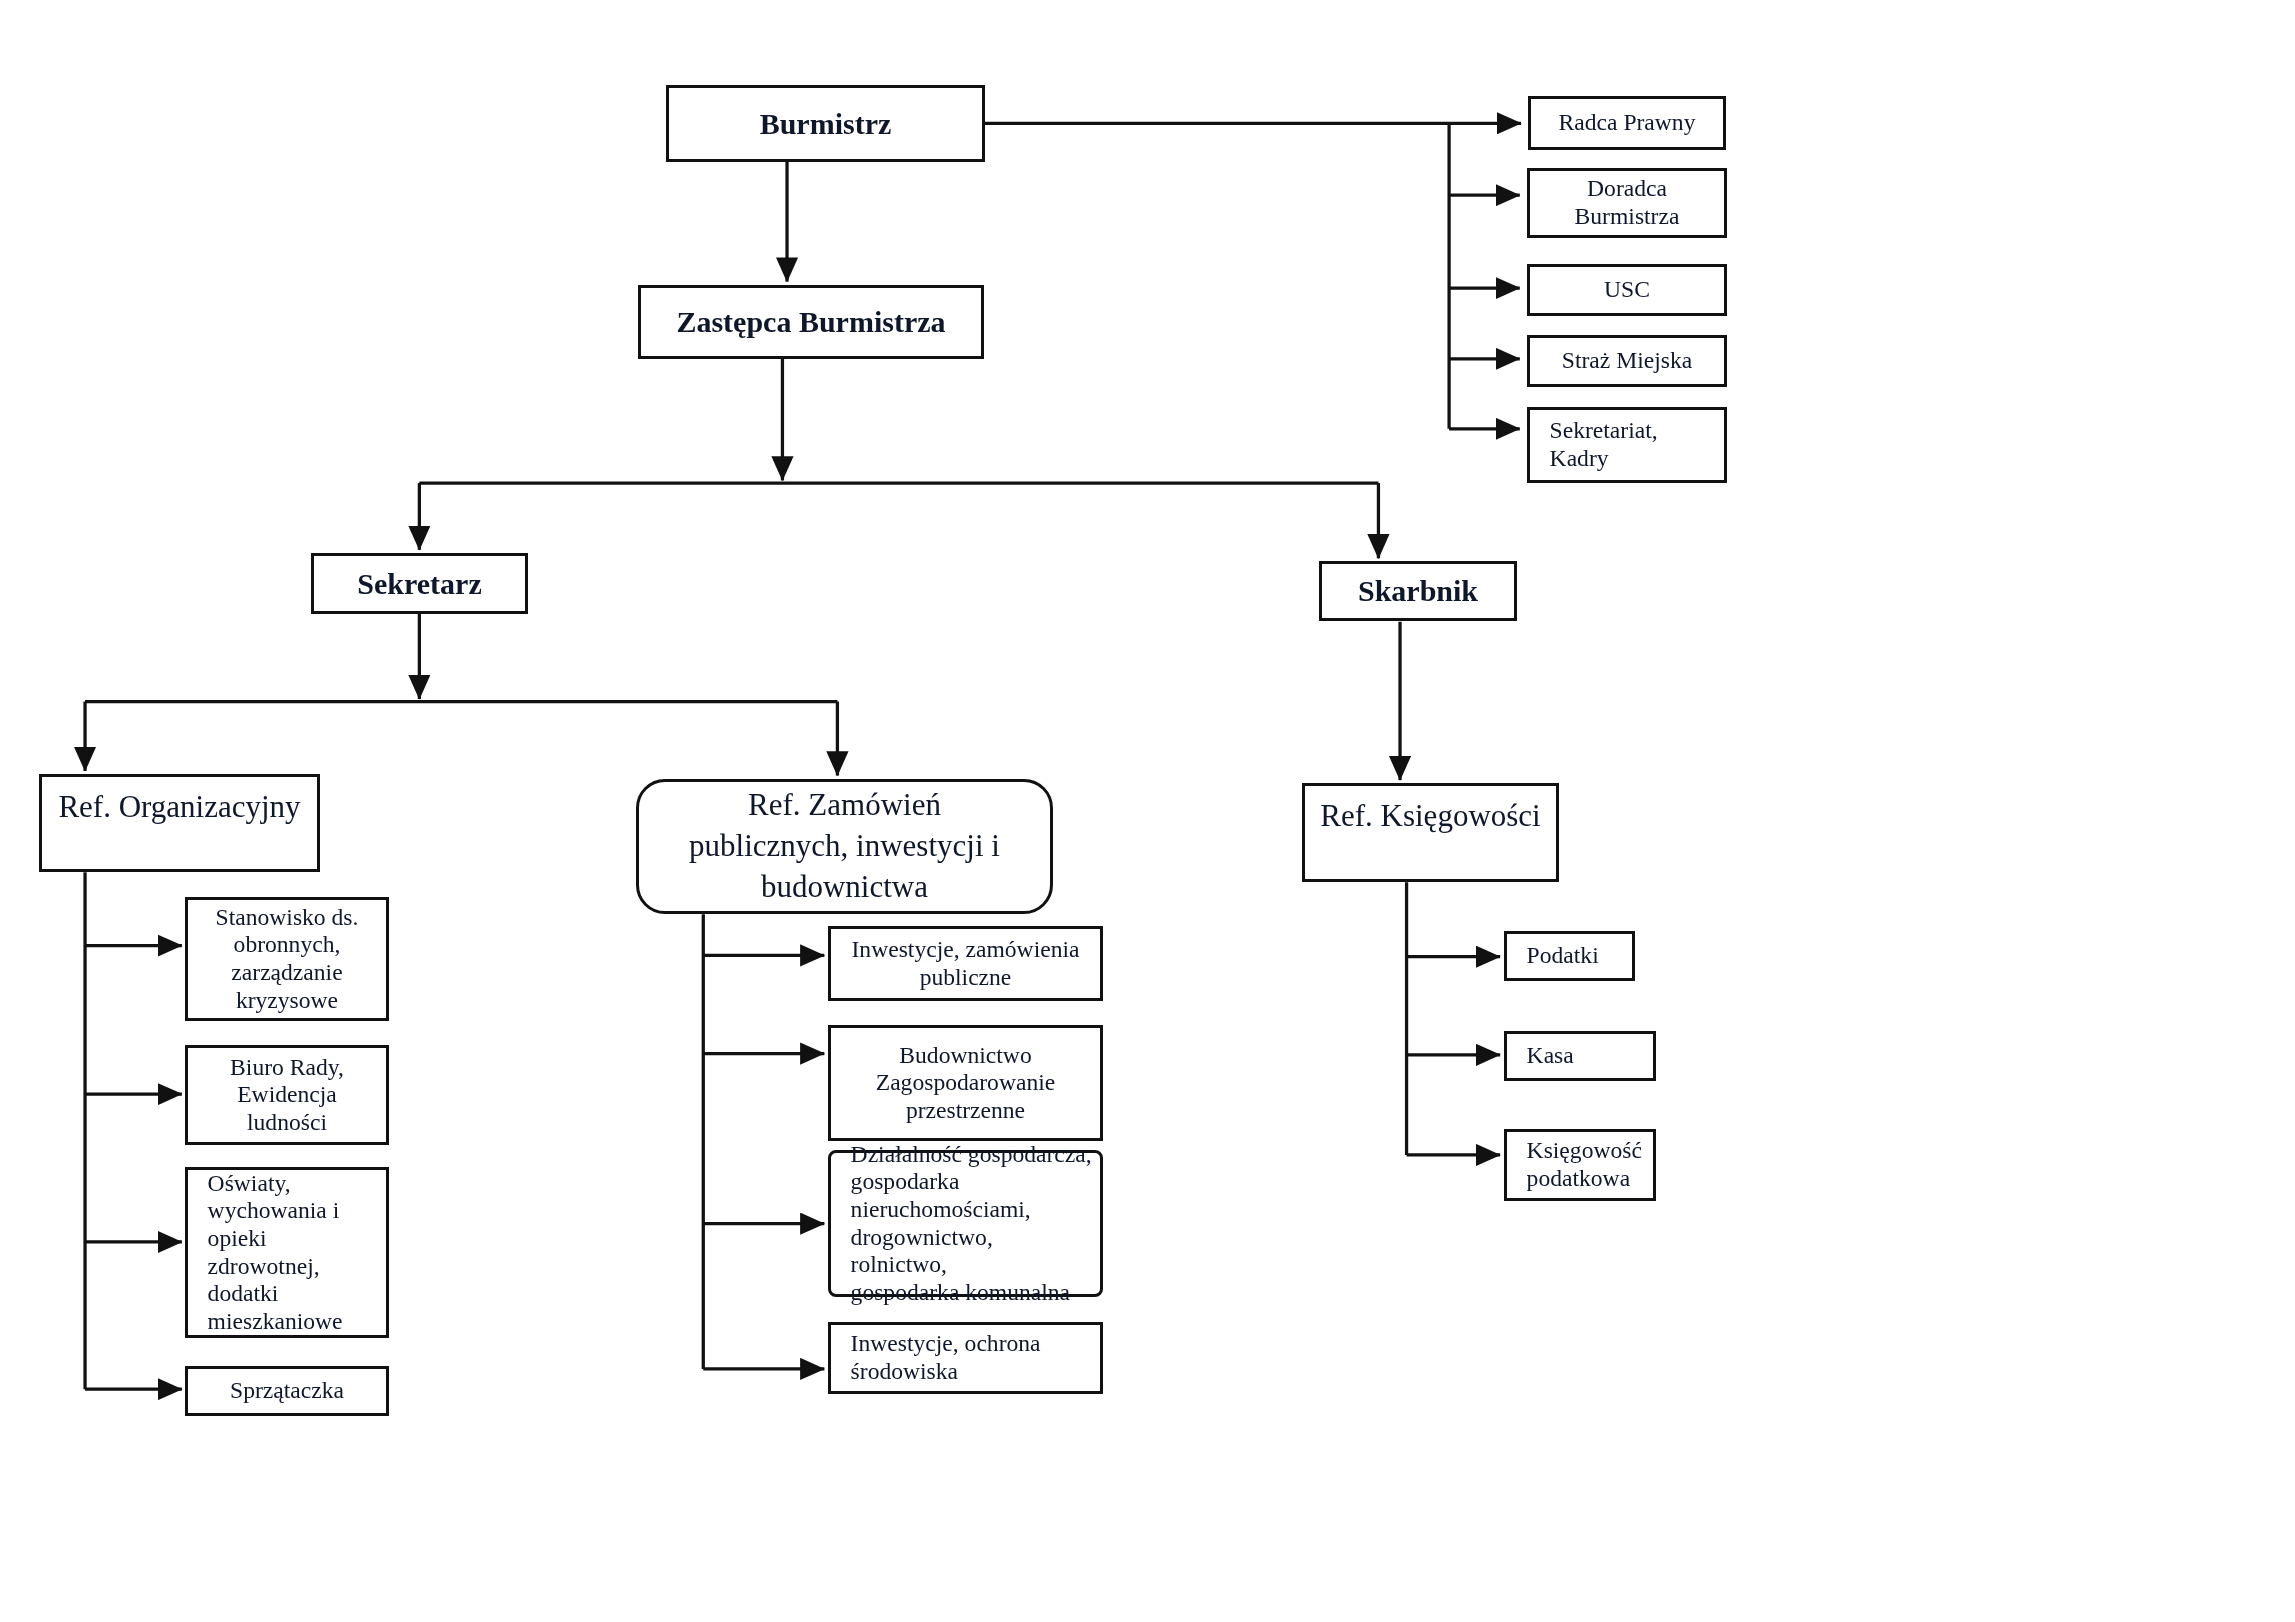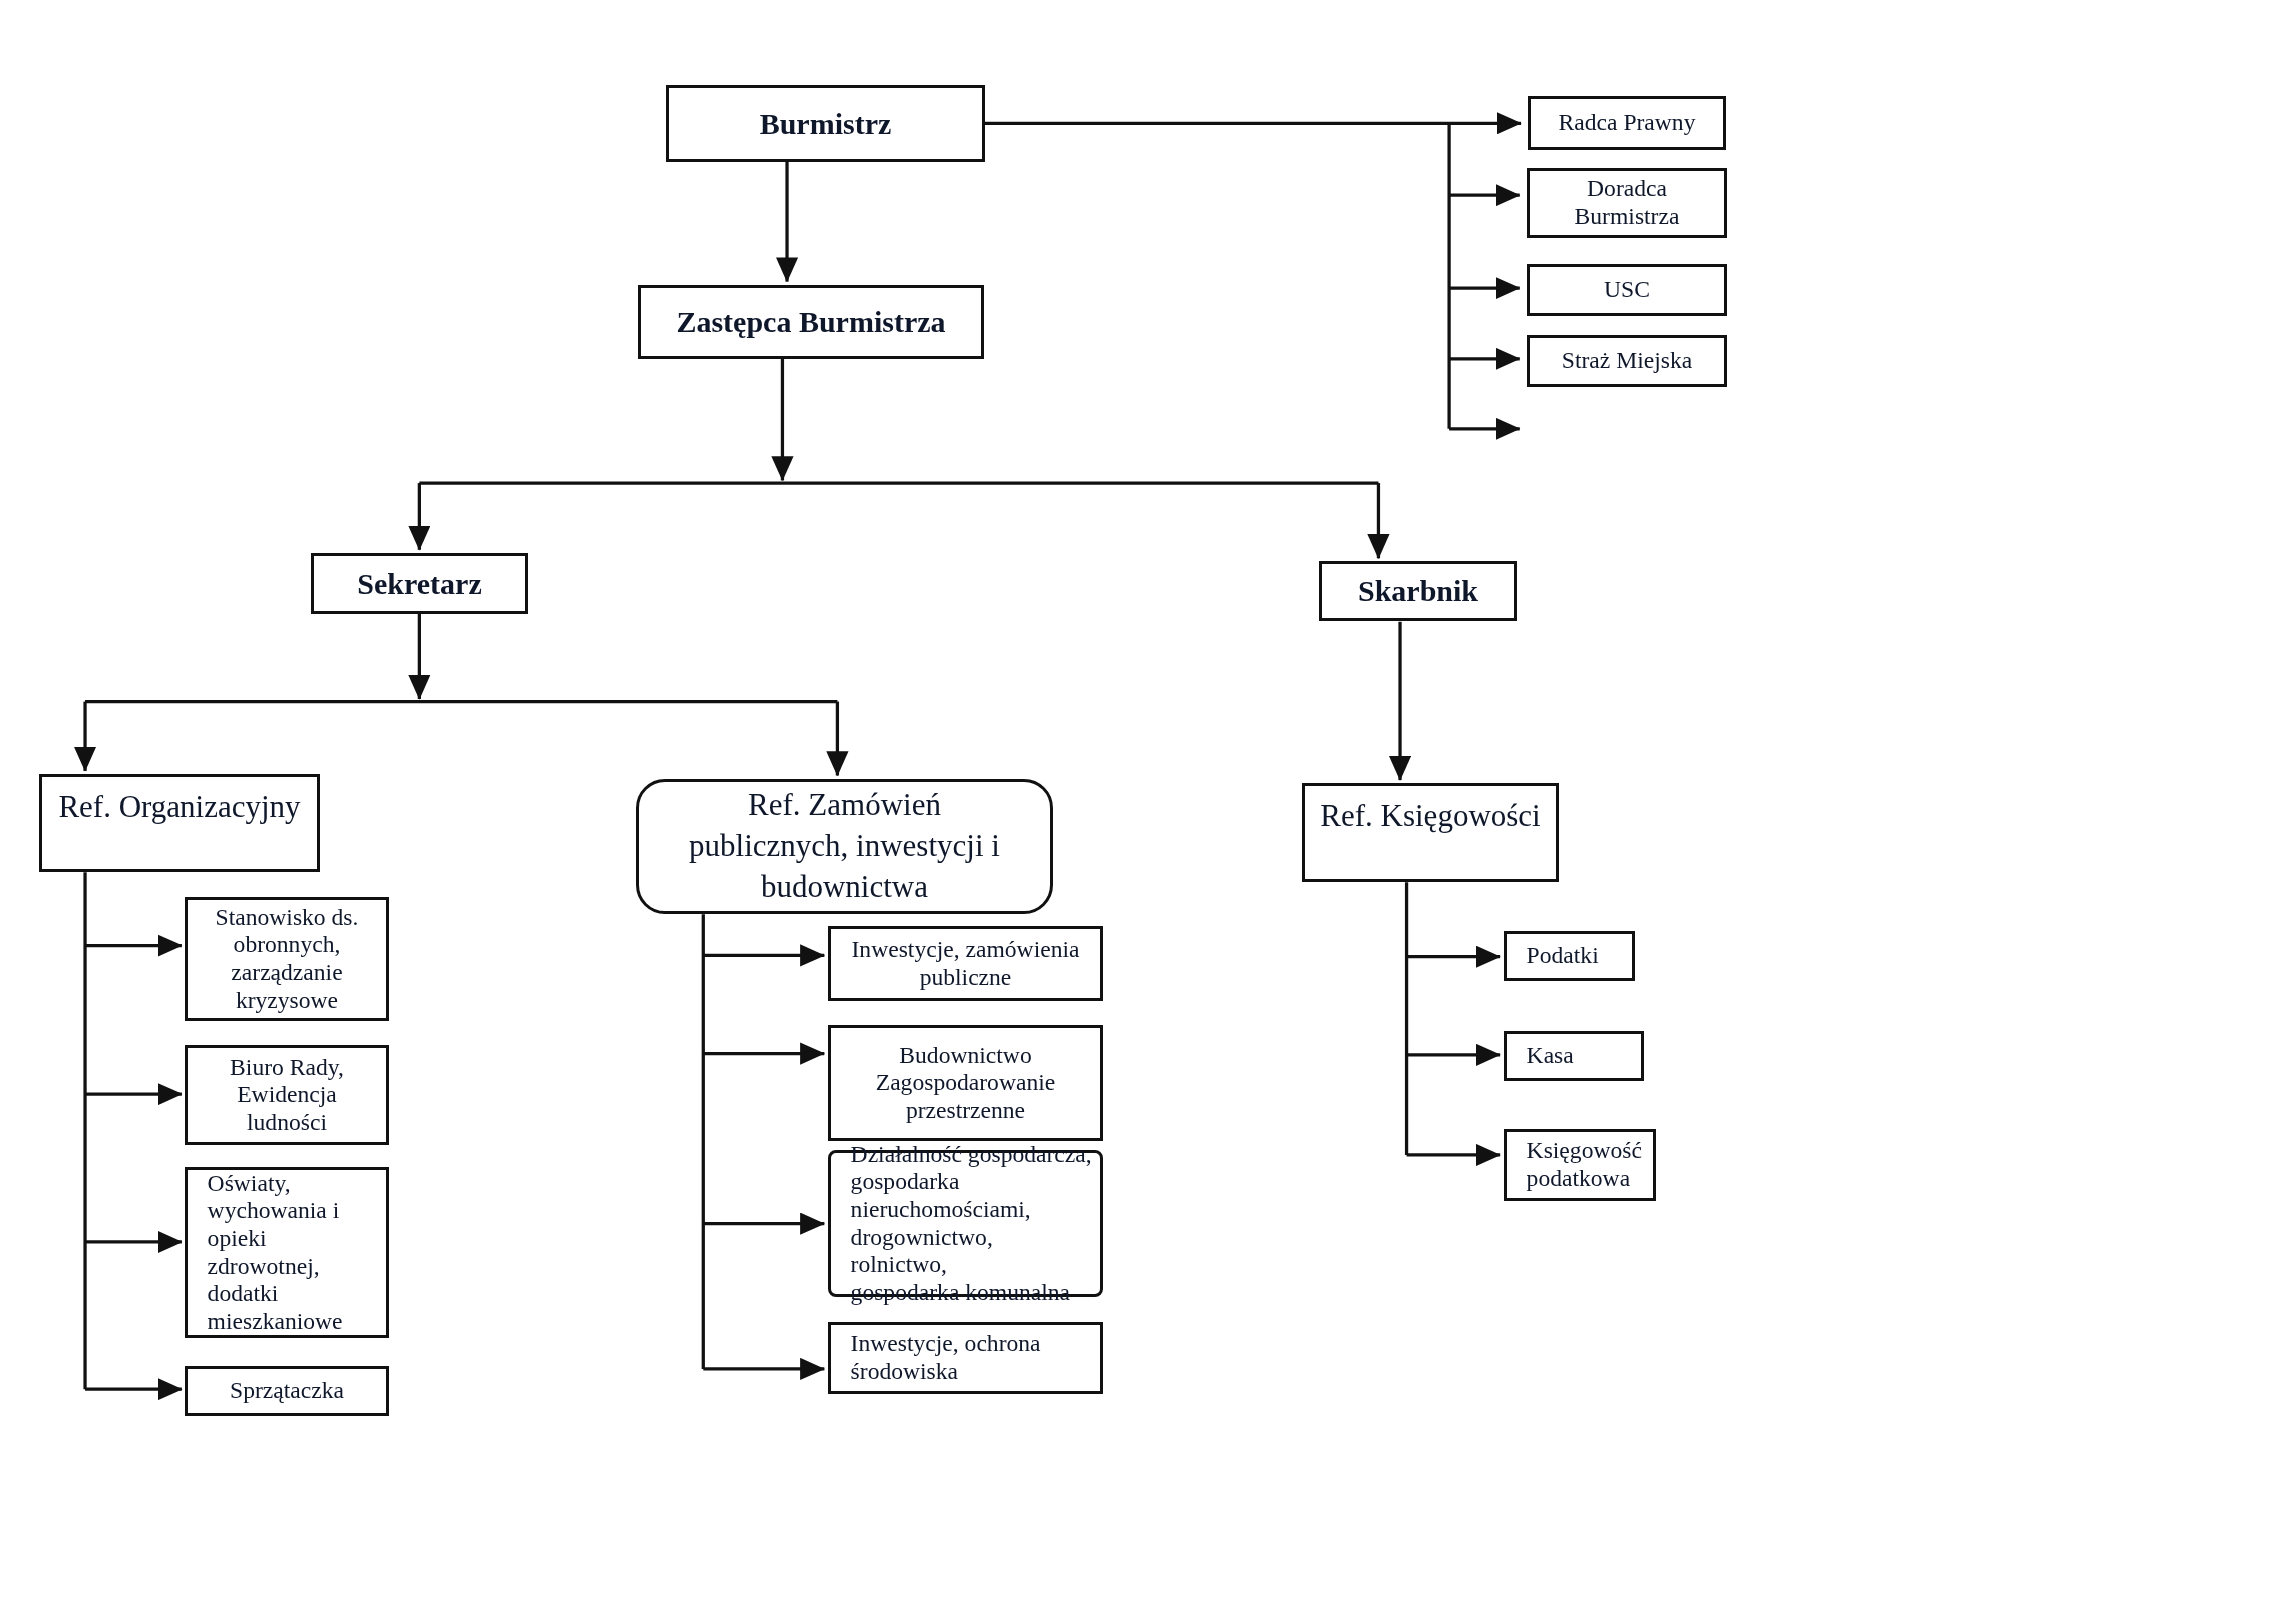--- a/index.html
+++ b/index.html
@@ -88,20 +88,22 @@
   </svg>
 
   <div class="node lvl1 c" style="left:666px; top:85px; width:319px; height:77px;">Burmistrz</div>
   <div class="node lvl1 c" style="left:638px; top:285px; width:346px; height:74px;">Zastępca Burmistrza</div>
 
   <div class="node sm c" style="left:1528px; top:96px; width:198px; height:54px;">Radca Prawny</div>
   <div class="node sm c" style="left:1527px; top:168px; width:200px; height:70px;">Doradca
 Burmistrza</div>
   <div class="node sm c" style="left:1527px; top:264px; width:200px; height:52px;">USC</div>
   <div class="node sm c" style="left:1527px; top:335px; width:200px; height:52px;">Straż Miejska</div>
+  <div class="node sm l" style="left:1527px; top:407px; width:200px; height:76px;">Sekretariat,
+Kadry</div>
 
   <div class="node lvl1 c" style="left:311px; top:553px; width:217px; height:61px;">Sekretarz</div>
   <div class="node lvl1 c" style="left:1319px; top:561px; width:198px; height:60px;">Skarbnik</div>
 
   <div class="node ref t" style="left:39px; top:774px; width:281px; height:98px;">Ref. Organizacyjny</div>
   <div class="node ref3 c" style="left:636px; top:779px; width:417px; height:135px;">Ref. Zamówień
 publicznych, inwestycji i
 budownictwa</div>
   <div class="node ref t" style="left:1302px; top:783px; width:257px; height:99px;">Ref. Księgowości</div>
 
@@ -127,18 +129,18 @@
 przestrzenne</div>
   <div class="node sm l" style="left:828px; top:1150px; width:275px; height:147px;border-radius:8px;">Działalność gospodarcza,
 gospodarka
 nieruchomościami,
 drogownictwo, rolnictwo,
 gospodarka komunalna</div>
   <div class="node sm l" style="left:828px; top:1322px; width:275px; height:72px;">Inwestycje, ochrona
 środowiska</div>
 
   <div class="node sm l" style="left:1504px; top:931px; width:131px; height:50px;">Podatki</div>
-  <div class="node sm l" style="left:1504px; top:1031px; width:140px; height:50px;">Kasa</div>
+  <div class="node sm l" style="left:1504px; top:1031px; width:152px; height:50px;">Kasa</div>
   <div class="node sm l" style="left:1504px; top:1129px; width:152px; height:72px;">Księgowość
 podatkowa</div>
 
 </div>
 
 
 </body></html>

